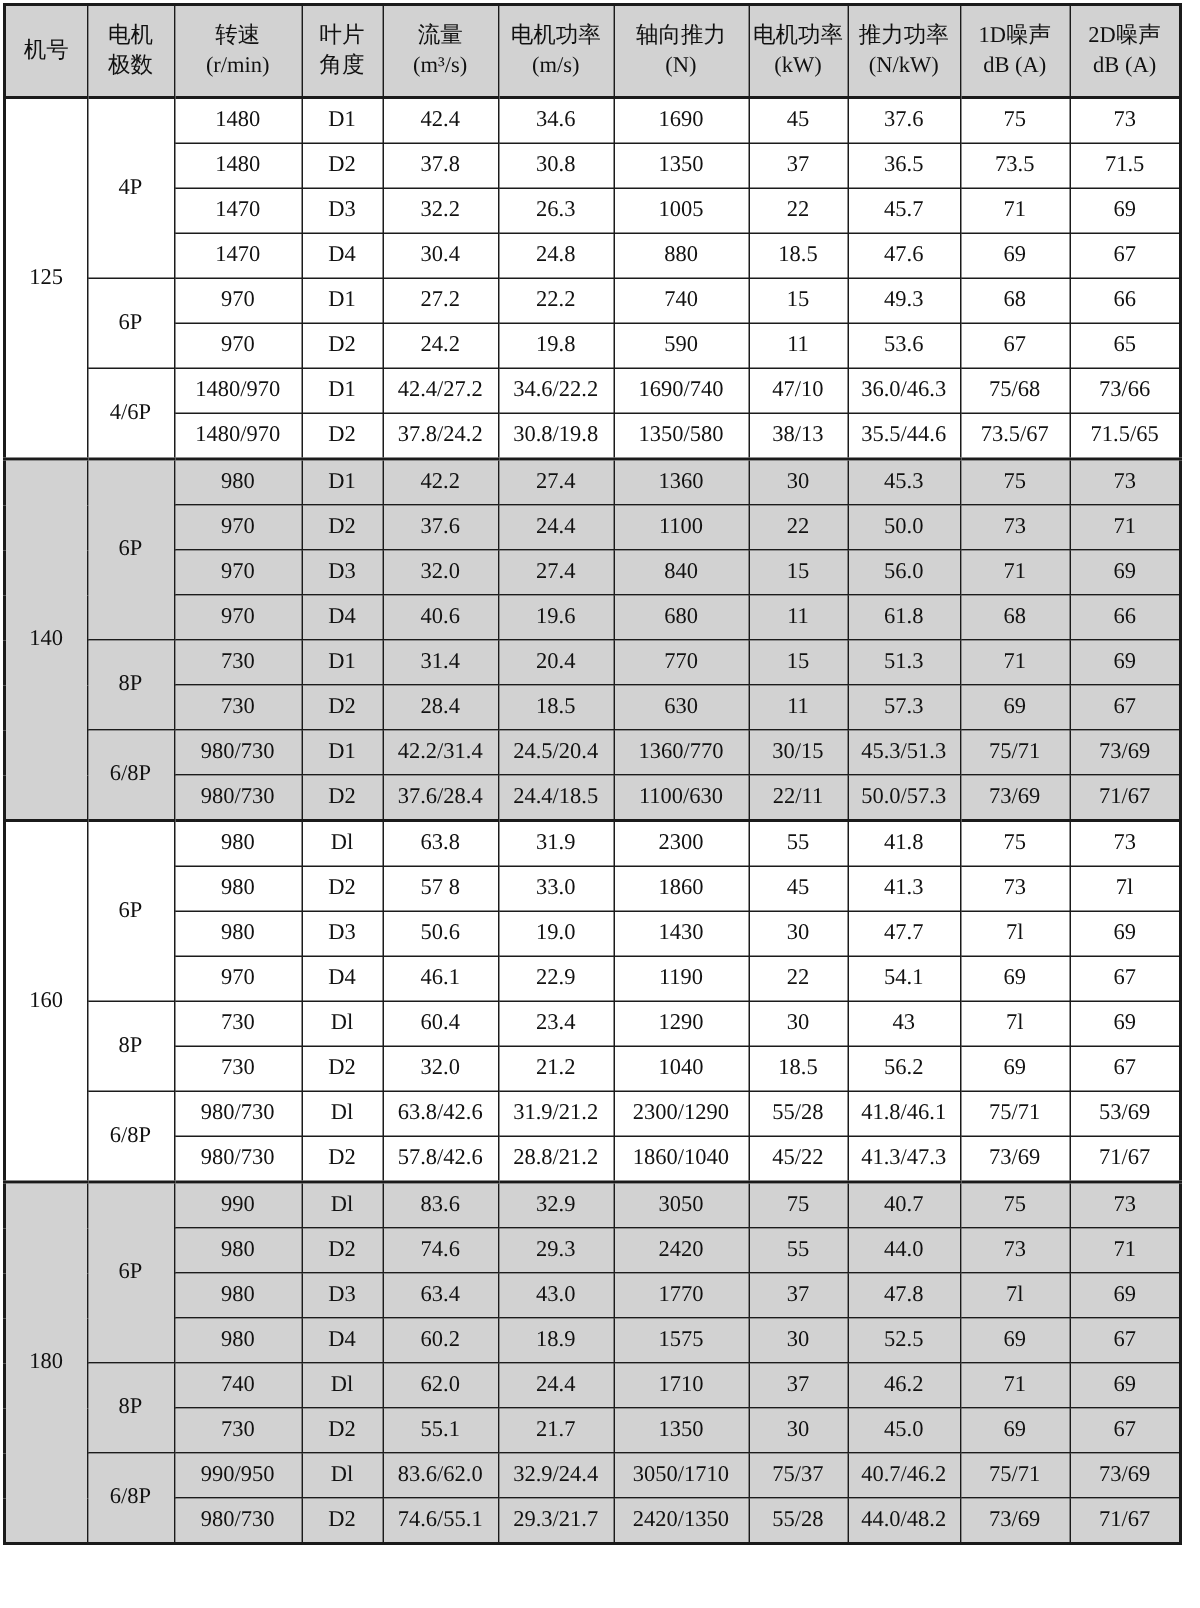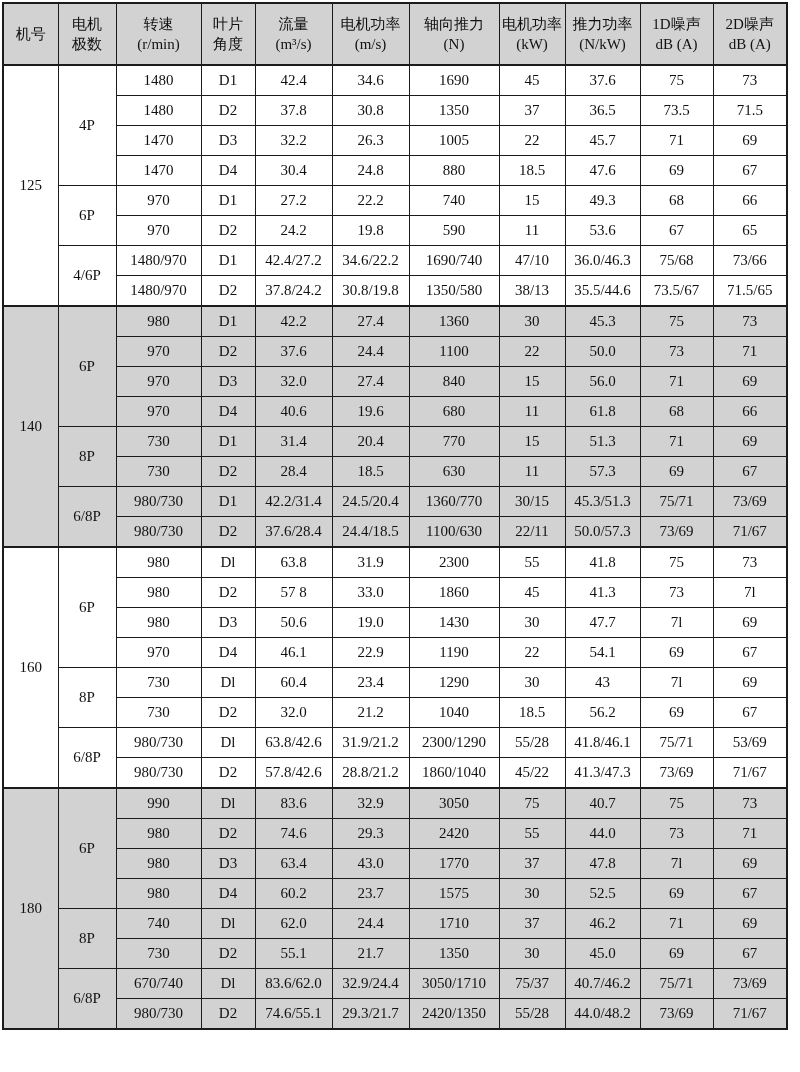--- a/index.html
+++ b/index.html
@@ -429,21 +429,21 @@
           <td>1770</td>
           <td>37</td>
           <td>47.8</td>
           <td>7l</td>
           <td>69</td>
         </tr>
         <tr class="shaded">
           <td>980</td>
           <td>D4</td>
           <td>60.2</td>
-          <td>23.7</td>
+          <td>18.9</td>
           <td>1575</td>
           <td>30</td>
           <td>52.5</td>
           <td>69</td>
           <td>67</td>
         </tr>
         <tr class="shaded">
           <td rowspan="2" class="poles-cell">8P</td>
           <td>740</td>
           <td>Dl</td>
@@ -461,21 +461,21 @@
           <td>55.1</td>
           <td>21.7</td>
           <td>1350</td>
           <td>30</td>
           <td>45.0</td>
           <td>69</td>
           <td>67</td>
         </tr>
         <tr class="shaded">
           <td rowspan="2" class="poles-cell">6/8P</td>
-          <td>670/740</td>
+          <td>990/950</td>
           <td>Dl</td>
           <td>83.6/62.0</td>
           <td>32.9/24.4</td>
           <td>3050/1710</td>
           <td>75/37</td>
           <td>40.7/46.2</td>
           <td>75/71</td>
           <td>73/69</td>
         </tr>
         <tr class="shaded">

